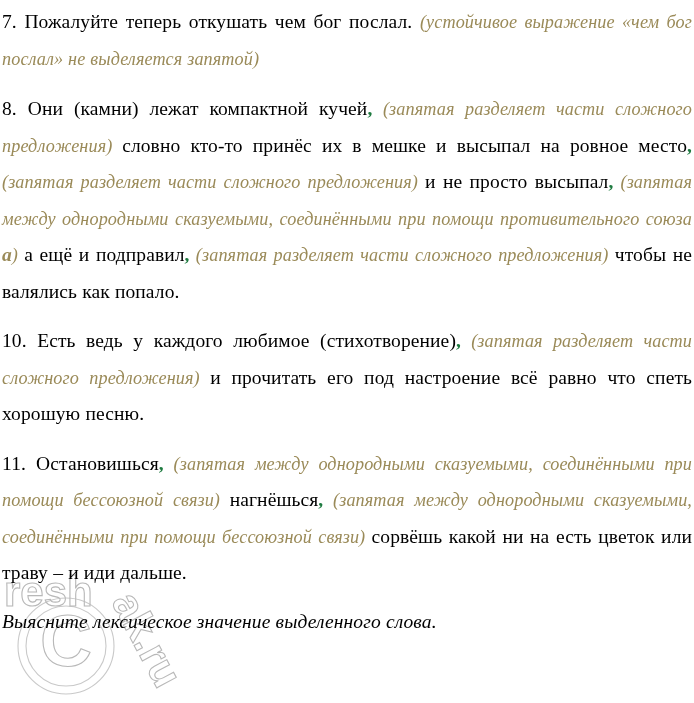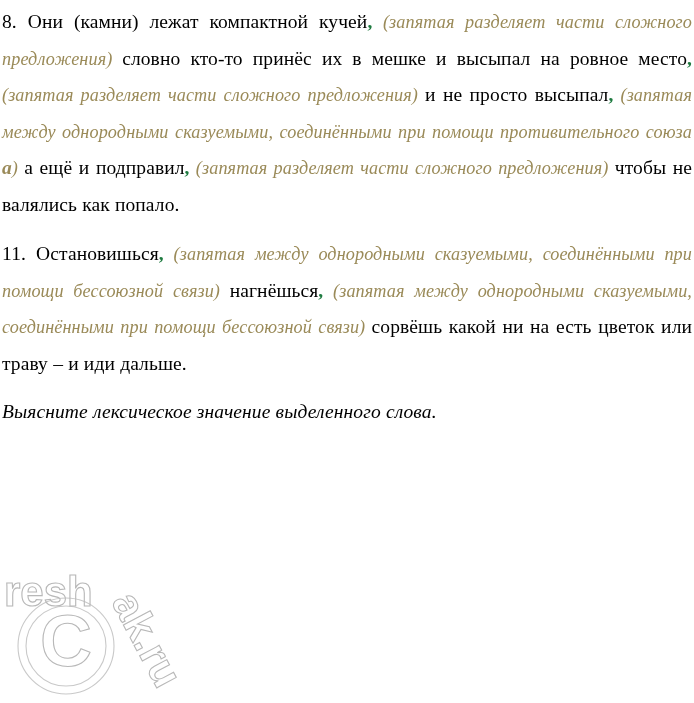--- a/index.html
+++ b/index.html
@@ -97,26 +97,32 @@
 
       <text class="wm-text" x="4" y="38" font-size="42">resh</text>
       <g transform="rotate(62 118 30)">
         <text class="wm-text" x="118" y="38" font-size="42">ak.ru</text>
       </g>
     </svg>
   </div>
 
   <div class="content">
 
+    <p class="para">
+      <span>7. Пожалуйте теперь откушать чем бог послал. </span><span class="ann">(устойчивое выражение «чем бог послал» не выделяется запятой)</span>
+    </p>
 
     <p class="para">
       <span>8. Они (камни) лежат компактной кучей</span><span class="comma">,</span><span class="ann"> (запятая разделяет части сложного предложения) </span><span>словно кто-то принёс их в мешке и высыпал на ровное место</span><span class="comma">,</span><span class="ann"> (запятая разделяет части сложного предложения) </span><span>и не просто высыпал</span><span class="comma">,</span><span class="ann"> (запятая между однородными сказуемыми, соединёнными при помощи противительного союза </span><span class="ann-b">а</span><span class="ann">) </span><span>а ещё и подправил</span><span class="comma">,</span><span class="ann"> (запятая разделяет части сложного предложения) </span><span>чтобы не валялись как попало.</span>
     </p>
 
 
+    <p class="para">
+      <span>10. Есть ведь у каждого любимое (стихотворение)</span><span class="comma">,</span><span class="ann"> (запятая разделяет части сложного предложения) </span><span>и прочитать его под настроение всё равно что спеть хорошую песню.</span>
+    </p>
 
     <p class="para tight">
       <span>11. Остановишься</span><span class="comma">,</span><span class="ann"> (запятая между однородными сказуемыми, соединёнными при помощи бессоюзной связи) </span><span>нагнёшься</span><span class="comma">,</span><span class="ann"> (запятая между однородными сказуемыми, соединёнными при помощи бессоюзной связи) </span><span>сорвёшь какой ни на есть цветок или траву – и иди дальше.</span>
     </p>
 
     <p class="para it">Выясните лексическое значение выделенного слова.</p>
 
   </div>
 </div>
 

